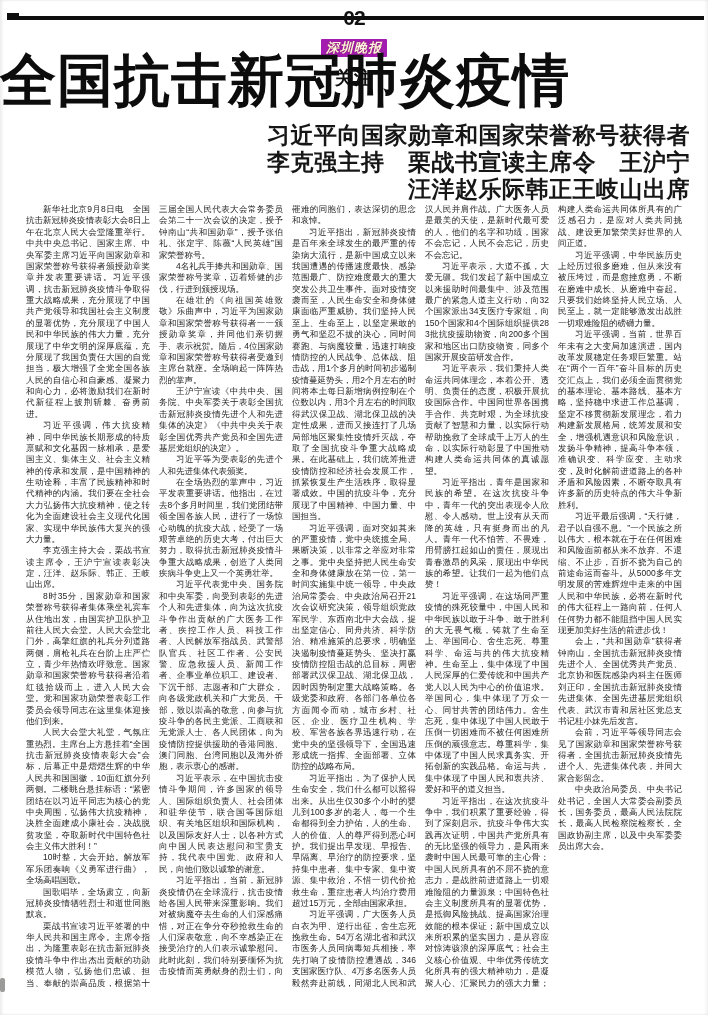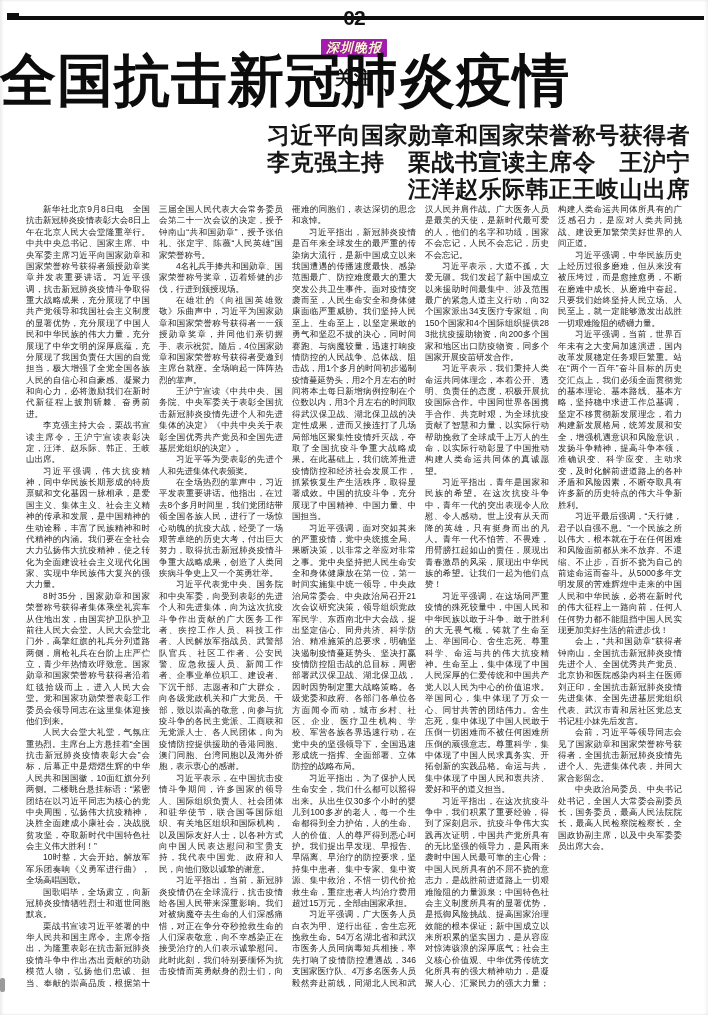--- a/index.html
+++ b/index.html
@@ -65,22 +65,22 @@
   <div class="headline">全国抗击新冠肺炎疫情</div>
 
   <div class="subheads">
     <div>习近平向国家勋章和国家荣誉称号获得者</div>
     <div>李克强主持　栗战书宣读主席令　王沪宁</div>
     <div>汪洋赵乐际韩正王岐山出席</div>
   </div>
 
   <div class="article">
       <p>新华社北京9月8日电　全国抗击新冠肺炎疫情表彰大会8日上午在北京人民大会堂隆重举行。中共中央总书记、国家主席、中央军委主席习近平向国家勋章和国家荣誉称号获得者颁授勋章奖章并发表重要讲话。习近平强调，抗击新冠肺炎疫情斗争取得重大战略成果，充分展现了中国共产党领导和我国社会主义制度的显著优势，充分展现了中国人民和中华民族的伟大力量，充分展现了中华文明的深厚底蕴，充分展现了我国负责任大国的自觉担当，极大增强了全党全国各族人民的自信心和自豪感、凝聚力和向心力，必将激励我们在新时代新征程上披荆斩棘、奋勇前进。</p>
+      <p>习近平强调，伟大抗疫精神，同中华民族长期形成的特质禀赋和文化基因一脉相承，是爱国主义、集体主义、社会主义精神的传承和发展，是中国精神的生动诠释，丰富了民族精神和时代精神的内涵。我们要在全社会大力弘扬伟大抗疫精神，使之转化为全面建设社会主义现代化国家、实现中华民族伟大复兴的强大力量。</p>
       <p>李克强主持大会，栗战书宣读主席令，王沪宁宣读表彰决定，汪洋、赵乐际、韩正、王岐山出席。</p>
-      <p>习近平强调，伟大抗疫精神，同中华民族长期形成的特质禀赋和文化基因一脉相承，是爱国主义、集体主义、社会主义精神的传承和发展，是中国精神的生动诠释，丰富了民族精神和时代精神的内涵。我们要在全社会大力弘扬伟大抗疫精神，使之转化为全面建设社会主义现代化国家、实现中华民族伟大复兴的强大力量。</p>
       <p>8时35分，国家勋章和国家荣誉称号获得者集体乘坐礼宾车从住地出发，由国宾护卫队护卫前往人民大会堂。人民大会堂北门外，高擎红旗的礼兵分列道路两侧，肩枪礼兵在台阶上庄严伫立，青少年热情欢呼致意。国家勋章和国家荣誉称号获得者沿着红毯拾级而上，进入人民大会堂。党和国家功勋荣誉表彰工作委员会领导同志在这里集体迎接他们到来。</p>
       <p>人民大会堂大礼堂，气氛庄重热烈。主席台上方悬挂着“全国抗击新冠肺炎疫情表彰大会”会标，后幕正中是熠熠生辉的中华人民共和国国徽，10面红旗分列两侧。二楼眺台悬挂标语：“紧密团结在以习近平同志为核心的党中央周围，弘扬伟大抗疫精神，决胜全面建成小康社会，决战脱贫攻坚，夺取新时代中国特色社会主义伟大胜利！”</p>
       <p>10时整，大会开始。解放军军乐团奏响《义勇军进行曲》，全场高唱国歌。</p>
       <p>国歌唱毕，全场肃立，向新冠肺炎疫情牺牲烈士和逝世同胞默哀。</p>
       <p>栗战书宣读习近平签署的中华人民共和国主席令。主席令指出，为隆重表彰在抗击新冠肺炎疫情斗争中作出杰出贡献的功勋模范人物，弘扬他们忠诚、担当、奉献的崇高品质，根据第十三届全国人民代表大会常务委员会第二十一次会议的决定，授予钟南山“共和国勋章”，授予张伯礼、张定宇、陈薇“人民英雄”国家荣誉称号。</p>
       <p>4名礼兵手捧共和国勋章、国家荣誉称号奖章，迈着矫健的步伐，行进到颁授现场。</p>
       <p>在雄壮的《向祖国英雄致敬》乐曲声中，习近平为国家勋章和国家荣誉称号获得者一一颁授勋章奖章，并同他们亲切握手、表示祝贺。随后，4位国家勋章和国家荣誉称号获得者受邀到主席台就座。全场响起一阵阵热烈的掌声。</p>
       <p>王沪宁宣读《中共中央、国务院、中央军委关于表彰全国抗击新冠肺炎疫情先进个人和先进集体的决定》《中共中央关于表彰全国优秀共产党员和全国先进基层党组织的决定》。</p>
       <p>习近平等为受表彰的先进个人和先进集体代表颁奖。</p>
       <p>在全场热烈的掌声中，习近平发表重要讲话。他指出，在过去8个多月时间里，我们党团结带领全国各族人民，进行了一场惊心动魄的抗疫大战，经受了一场艰苦卓绝的历史大考，付出巨大努力，取得抗击新冠肺炎疫情斗争重大战略成果，创造了人类同疾病斗争史上又一个英勇壮举。</p>

